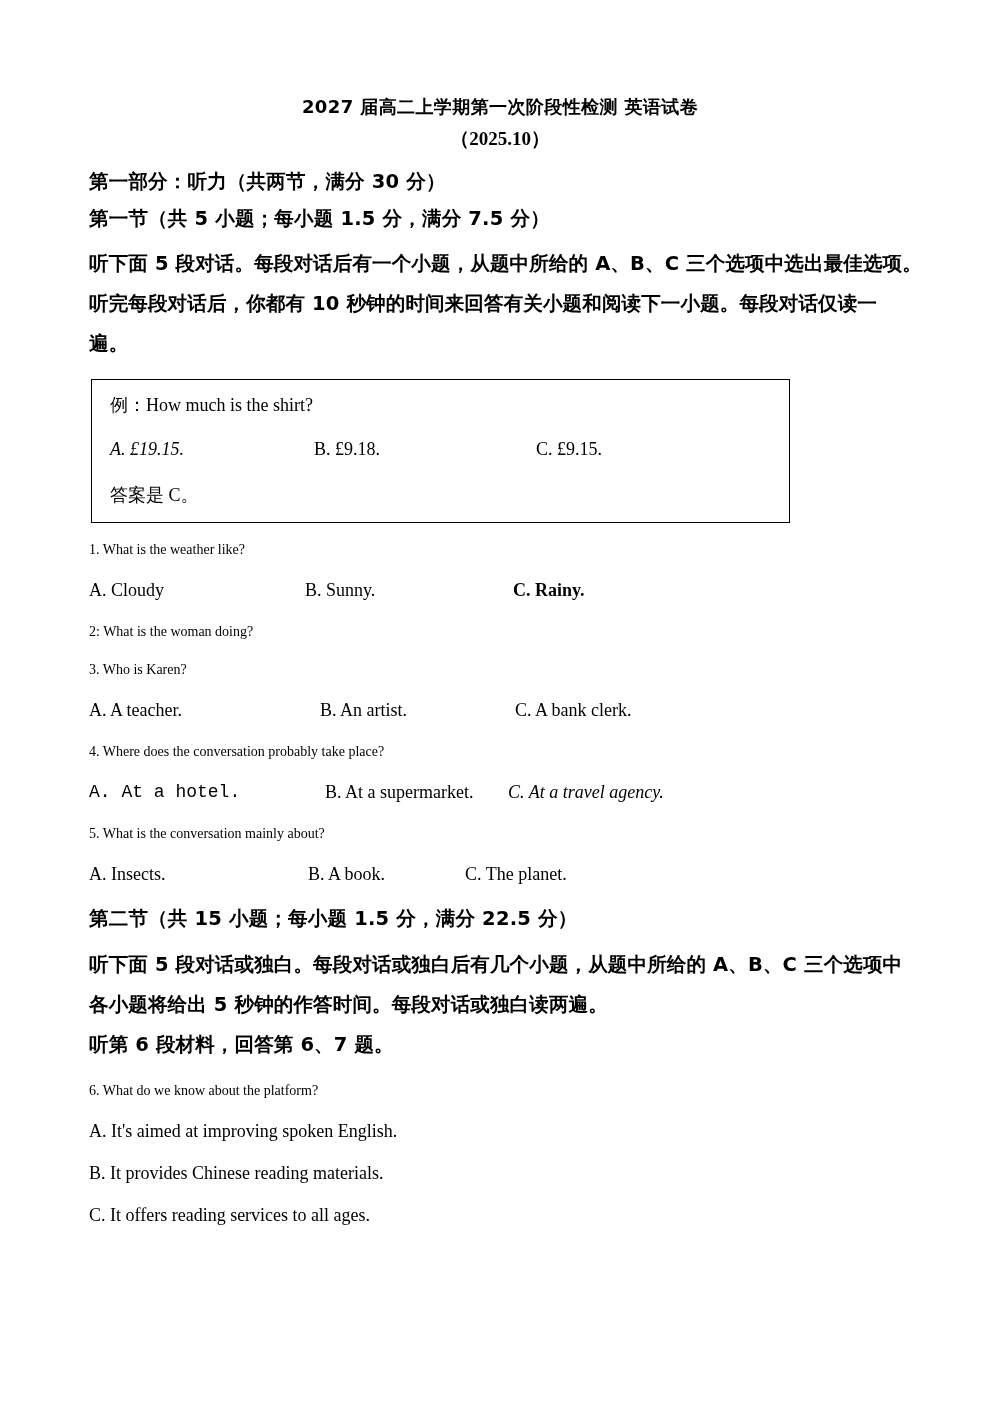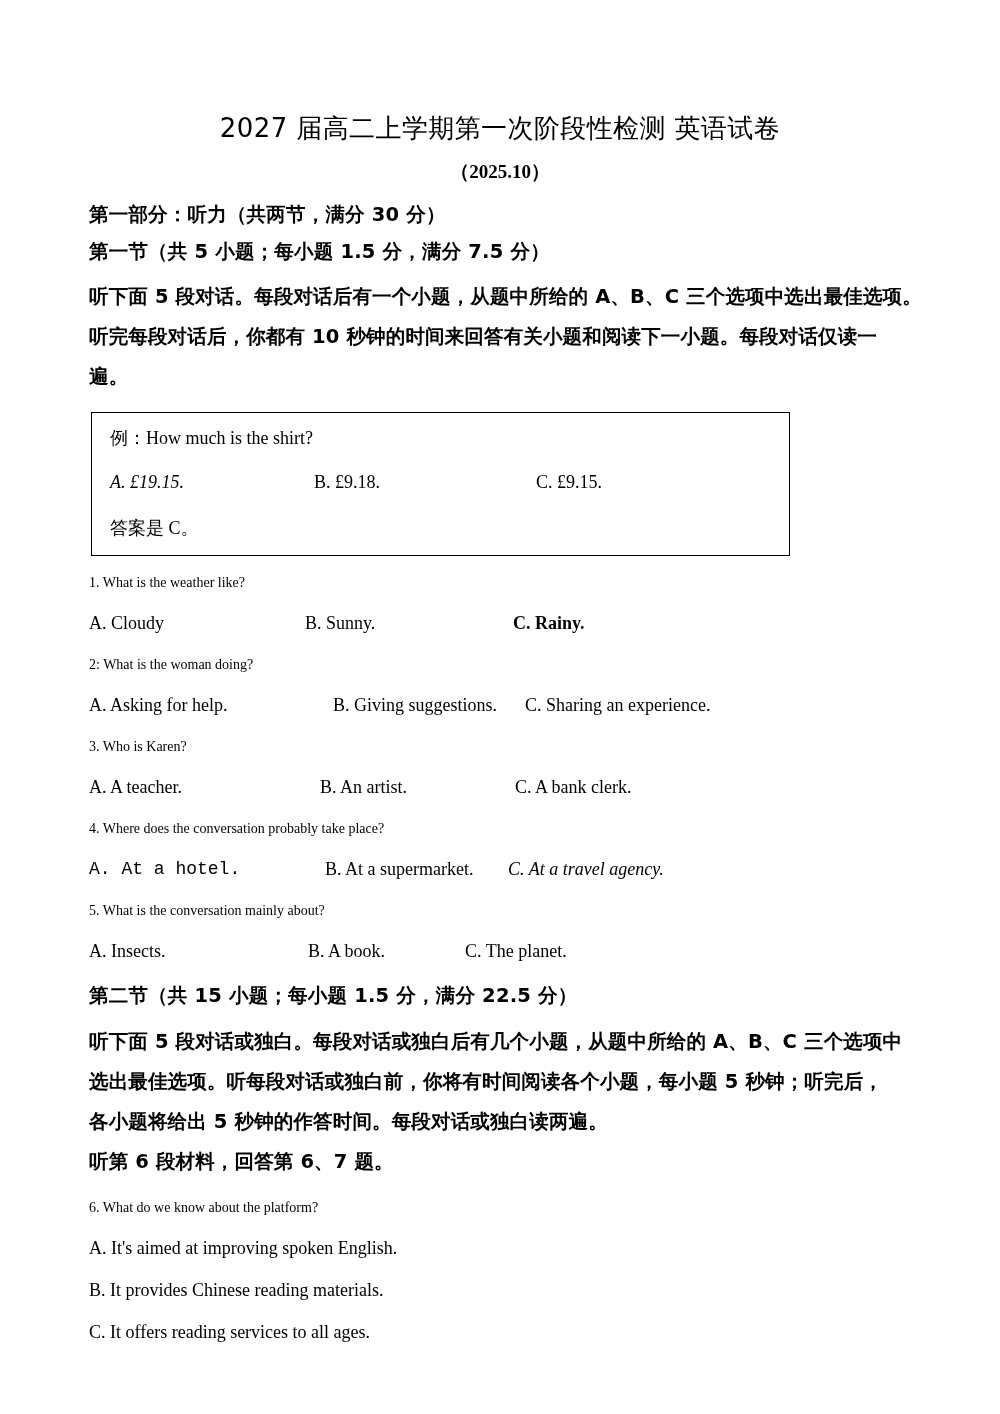--- a/index.html
+++ b/index.html
@@ -24,25 +24,25 @@
     overflow: hidden;
   }
 
   
   .title-block {
     padding-top: 96px;
     text-align: center;
   }
   .doc-title {
     font-family: "Liberation Serif", "DejaVu Serif", serif;
-    font-size: 26px;
-    font-weight: normal;
+    font-size: 18px;
+    font-weight: bold;
     letter-spacing: 0.4px;
     line-height: 1.25;
-    margin: 16px;
+    margin: 0;
   }
   .doc-subtitle {
     font-size: 19px;
     font-weight: bold;
     margin: 9px 0 0 0;
     line-height: 1.2;
   }
 
   
   .content {
@@ -162,25 +162,20 @@
     <div class="questions">
 
       <p class="q-stem">1. What is the weather like?</p>
       <div class="q-opts">
         <span class="opt" style="left: 0px;">A. Cloudy</span>
         <span class="opt" style="left: 216px;">B. Sunny.</span>
         <span class="opt" style="left: 424px; font-weight: bold;">C. Rainy.</span>
       </div>
 
       <p class="q-stem">2: What is the woman doing?</p>
-      <div class="q-opts">
-        <span class="opt" style="left: 0px;">A. Asking for help.</span>
-        <span class="opt" style="left: 244px;">B. Giving suggestions.</span>
-        <span class="opt" style="left: 436px;">C. Sharing an experience.</span>
-      </div>
 
       <p class="q-stem">3. Who is Karen?</p>
       <div class="q-opts">
         <span class="opt" style="left: 0px;">A. A teacher.</span>
         <span class="opt" style="left: 231px;">B. An artist.</span>
         <span class="opt" style="left: 426px;">C. A bank clerk.</span>
       </div>
 
       <p class="q-stem">4. Where does the conversation probably take place?</p>
       <div class="q-opts">
@@ -193,21 +188,20 @@
       <div class="q-opts">
         <span class="opt" style="left: 0px;">A. Insects.</span>
         <span class="opt" style="left: 219px;">B. A book.</span>
         <span class="opt" style="left: 376px;">C. The planet.</span>
       </div>
     </div>
 
     <div class="section2">
       <p class="cn-head cn-zh">第二节（共 15 小题；每小题 1.5 分，满分 22.5 分）</p>
       <p class="cn-para cn-zh">听下面 5 段对话或独白。每段对话或独白后有几个小题，从题中所给的 A、B、C 三个选项中</p>
-      <p class="cn-para cn-zh">选出最佳选项。听每段对话或独白前，你将有时间阅读各个小题，每小题 5 秒钟；听完后，</p>
       <p class="cn-para cn-zh">各小题将给出 5 秒钟的作答时间。每段对话或独白读两遍。</p>
       <p class="cn-para cn-zh">听第 6 段材料，回答第 6、7 题。</p>
     </div>
 
     <div class="questions">
       <p class="q-stem">6. What do we know about the platform?</p>
       <p class="q-opt-block">A. It's aimed at improving spoken English.</p>
       <p class="q-opt-block">B. It provides Chinese reading materials.</p>
       <p class="q-opt-block">C. It offers reading services to all ages.</p>
     </div>

